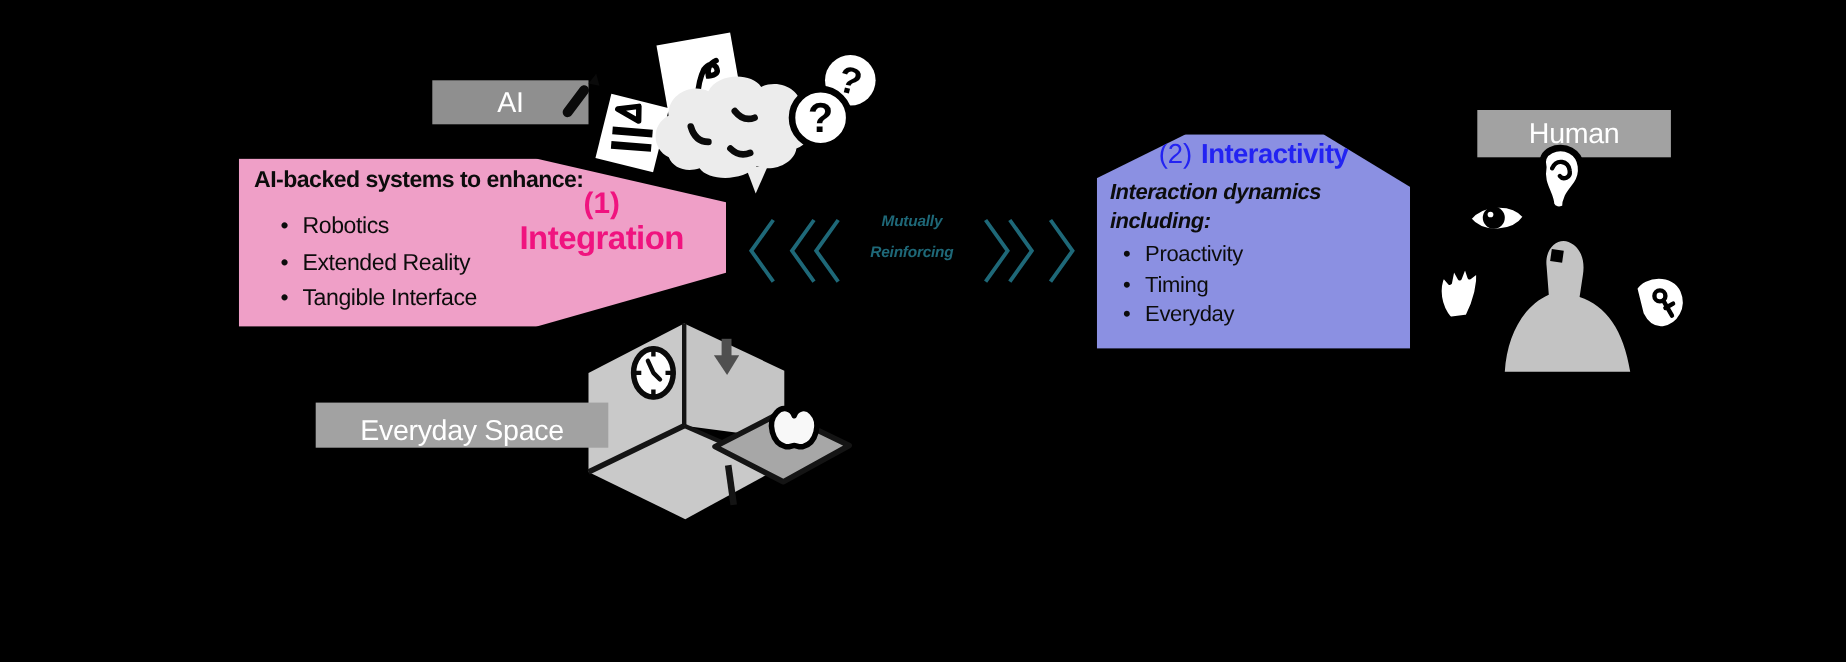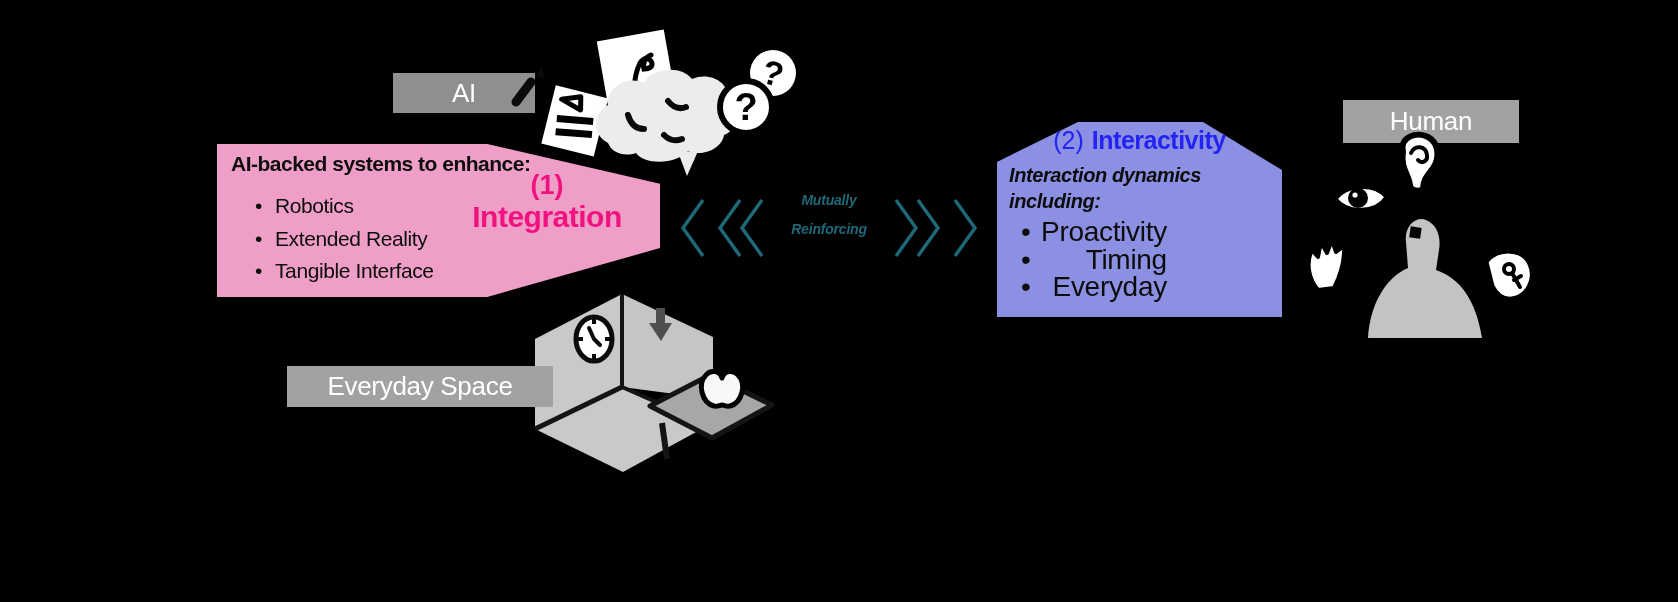--- a/index.html
+++ b/index.html
@@ -10,21 +10,21 @@
     -webkit-font-smoothing:antialiased;
   }
   .abs{position:absolute;}
   
   .label-box{
     position:absolute;display:flex;align-items:center;justify-content:center;
     color:var(--label_text,#fff);letter-spacing:-0.3px;
   }
   .label-ai{left:393px;top:73px;width:142px;height:40px;background:var(--label_gray);font-size:26px;text-align:center;}
   .label-human{left:1343px;top:100px;width:176px;height:43px;background:var(--label_gray_light);font-size:26px;}
-  .label-everyday{left:287px;top:366px;width:266px;height:41px;background:var(--label_gray_light);font-size:26px;z-index:6;}
+  .label-everyday{left:287px;top:366px;width:266px;height:41px;background:var(--label_gray_light);font-size:26px;z-index:6;align-items:flex-end;}
   
   .pink-shape{
     left:217px;top:144px;width:443px;height:153px;background:var(--pink_box);
     clip-path:polygon(0% 0%,61% 0%,100% 26%,100% 68%,61% 100%,0% 100%);
     z-index:4;color:#0c0c0c;
   }
   .pink-heading{position:absolute;left:14px;top:8px;font-size:21px;font-weight:bold;letter-spacing:-0.5px;white-space:nowrap;}
   .pink-list{position:absolute;left:20px;top:34px;margin:12px;padding:0;list-style:none;font-size:21px;letter-spacing:-0.4px;}
   .pink-list li{line-height:32.5px;padding-left:26px;position:relative;}
   .pink-list li::before{content:"•";position:absolute;left:6px;}
@@ -34,21 +34,21 @@
   
   .purple-shape{
     left:997px;top:122px;width:285px;height:195px;background:var(--purple_box);
     clip-path:polygon(0% 20.5%,28.4% 0%,72.3% 0%,100% 24.6%,100% 100%,0% 100%);
     z-index:4;color:#0c0c0c;
   }
   .purple-title-line{position:absolute;left:0;top:4px;width:100%;text-align:center;color:var(--blue_text);font-size:25px;white-space:nowrap;}
   .purple-number{font-weight:500;margin-right:8px;}
   .purple-title{font-weight:800;letter-spacing:-0.5px;}
   .purple-heading{position:absolute;left:12px;top:40px;width:215px;font-size:20px;font-weight:bold;line-height:26px;letter-spacing:-0.4px;font-style:italic;}
-  .purple-list{position:absolute;left:18px;top:96px;margin:0;padding:0;list-style:none;font-size:28px;letter-spacing:-0.3px;text-align:right;}
+  .purple-list{position:absolute;left:18px;top:96px;margin:0;padding:0;list-style:none;font-size:20px;letter-spacing:-0.3px;}
   .purple-list li{line-height:27.5px;padding-left:26px;position:relative;}
   .purple-list li::before{content:"•";position:absolute;left:6px;}
   
   .center-text{
     left:668px;top:186px;width:322px;text-align:center;
     color:var(--teal);font-size:14px;font-style:italic;font-weight:600;line-height:29px;letter-spacing:-0.2px;z-index:3;
   }
   .chevrons{left:668px;top:196px;z-index:3;}
   .chevrons polyline{fill:none;stroke:var(--teal);stroke-width:3.5;}
   

